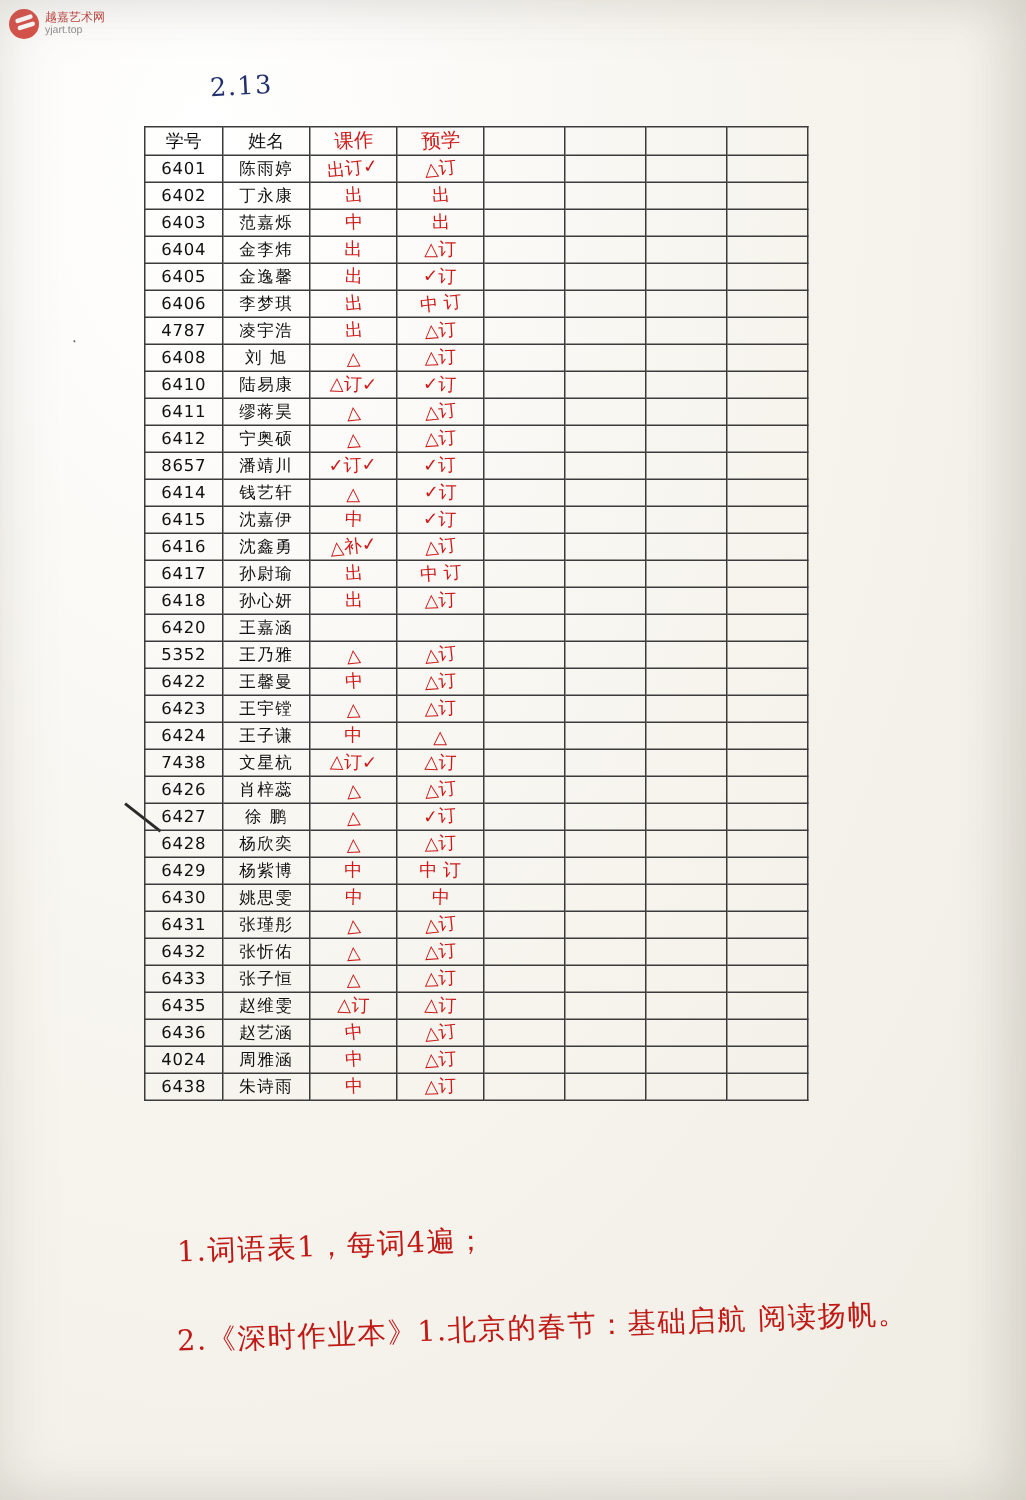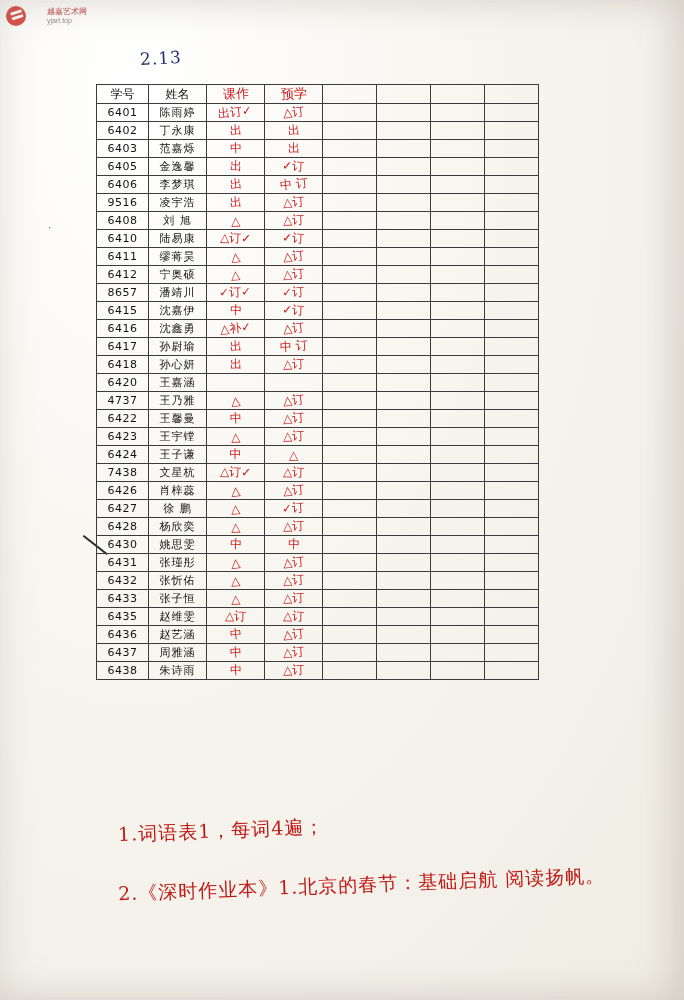--- a/index.html
+++ b/index.html
@@ -32,21 +32,21 @@
                 inset -18px 0 30px rgba(140,135,120,0.12);
   }
 
   
   .watermark {
     position: absolute;
     top: 6px;
     left: 6px;
     display: flex;
     align-items: center;
-    gap: 21px;
+    gap: 4px;
     opacity: 0.85;
   }
   .wm-logo {
     width: 20px; height: 20px;
     border-radius: 50%;
     background: #d4342c;
     position: relative;
   }
   .wm-logo::before {
     content: "";
@@ -249,41 +249,51 @@
           <td class="id-cell">6403</td>
           <td class="name-cell">范嘉烁</td>
           <td><span class="mk" style="transform: rotate(-2deg);">中</span></td>
           <td><span class="mk" style="transform: rotate(-2deg);">出</span></td>
           <td></td>
           <td></td>
           <td></td>
           <td></td>
         </tr>
         <tr>
+          <td class="id-cell">6404</td>
+          <td class="name-cell">金李炜</td>
+          <td><span class="mk" style="transform: rotate(0deg);">出</span></td>
+          <td><span class="mk" style="transform: rotate(0deg);">△订</span></td>
+          <td></td>
+          <td></td>
+          <td></td>
+          <td></td>
+        </tr>
+        <tr>
           <td class="id-cell">6405</td>
           <td class="name-cell">金逸馨</td>
           <td><span class="mk" style="transform: rotate(2deg);">出</span></td>
           <td><span class="mk" style="transform: rotate(2deg);">✓订</span></td>
           <td></td>
           <td></td>
           <td></td>
           <td></td>
         </tr>
         <tr>
           <td class="id-cell">6406</td>
           <td class="name-cell">李梦琪</td>
           <td><span class="mk" style="transform: rotate(-6deg);">出</span></td>
           <td><span class="mk" style="transform: rotate(-6deg);">中 订</span></td>
           <td></td>
           <td></td>
           <td></td>
           <td></td>
         </tr>
         <tr>
-          <td class="id-cell">9516</td>
+          <td class="id-cell">4787</td>
           <td class="name-cell">凌宇浩</td>
           <td><span class="mk" style="transform: rotate(-4deg);">出</span></td>
           <td><span class="mk" style="transform: rotate(-4deg);">△订</span></td>
           <td></td>
           <td></td>
           <td></td>
           <td></td>
         </tr>
         <tr>
           <td class="id-cell">6408</td>
@@ -329,20 +339,30 @@
           <td class="id-cell">8657</td>
           <td class="name-cell">潘靖川</td>
           <td><span class="mk" style="transform: rotate(-2deg);">✓订✓</span></td>
           <td><span class="mk" style="transform: rotate(-2deg);">✓订</span></td>
           <td></td>
           <td></td>
           <td></td>
           <td></td>
         </tr>
         <tr>
+          <td class="id-cell">6414</td>
+          <td class="name-cell">钱艺轩</td>
+          <td><span class="mk" style="transform: rotate(0deg);">△</span></td>
+          <td><span class="mk" style="transform: rotate(0deg);">✓订</span></td>
+          <td></td>
+          <td></td>
+          <td></td>
+          <td></td>
+        </tr>
+        <tr>
           <td class="id-cell">6415</td>
           <td class="name-cell">沈嘉伊</td>
           <td><span class="mk" style="transform: rotate(2deg);">中</span></td>
           <td><span class="mk" style="transform: rotate(2deg);">✓订</span></td>
           <td></td>
           <td></td>
           <td></td>
           <td></td>
         </tr>
         <tr>
@@ -379,21 +399,21 @@
           <td class="id-cell">6420</td>
           <td class="name-cell">王嘉涵</td>
           <td><span class="mk" style="transform: rotate(2deg);"></span></td>
           <td><span class="mk" style="transform: rotate(2deg);"></span></td>
           <td></td>
           <td></td>
           <td></td>
           <td></td>
         </tr>
         <tr>
-          <td class="id-cell">4737</td>
+          <td class="id-cell">5352</td>
           <td class="name-cell">王乃雅</td>
           <td><span class="mk" style="transform: rotate(-6deg);">△</span></td>
           <td><span class="mk" style="transform: rotate(-6deg);">△订</span></td>
           <td></td>
           <td></td>
           <td></td>
           <td></td>
         </tr>
         <tr>
           <td class="id-cell">6422</td>
@@ -459,20 +479,30 @@
           <td class="id-cell">6428</td>
           <td class="name-cell">杨欣奕</td>
           <td><span class="mk" style="transform: rotate(-2deg);">△</span></td>
           <td><span class="mk" style="transform: rotate(-2deg);">△订</span></td>
           <td></td>
           <td></td>
           <td></td>
           <td></td>
         </tr>
         <tr>
+          <td class="id-cell">6429</td>
+          <td class="name-cell">杨紫博</td>
+          <td><span class="mk" style="transform: rotate(0deg);">中</span></td>
+          <td><span class="mk" style="transform: rotate(0deg);">中 订</span></td>
+          <td></td>
+          <td></td>
+          <td></td>
+          <td></td>
+        </tr>
+        <tr>
           <td class="id-cell">6430</td>
           <td class="name-cell">姚思雯</td>
           <td><span class="mk" style="transform: rotate(2deg);">中</span></td>
           <td><span class="mk" style="transform: rotate(2deg);">中</span></td>
           <td></td>
           <td></td>
           <td></td>
           <td></td>
         </tr>
         <tr>
@@ -519,21 +549,21 @@
           <td class="id-cell">6436</td>
           <td class="name-cell">赵艺涵</td>
           <td><span class="mk" style="transform: rotate(-6deg);">中</span></td>
           <td><span class="mk" style="transform: rotate(-6deg);">△订</span></td>
           <td></td>
           <td></td>
           <td></td>
           <td></td>
         </tr>
         <tr>
-          <td class="id-cell">6437</td>
+          <td class="id-cell">4024</td>
           <td class="name-cell">周雅涵</td>
           <td><span class="mk" style="transform: rotate(-4deg);">中</span></td>
           <td><span class="mk" style="transform: rotate(-4deg);">△订</span></td>
           <td></td>
           <td></td>
           <td></td>
           <td></td>
         </tr>
         <tr>
           <td class="id-cell">6438</td>

